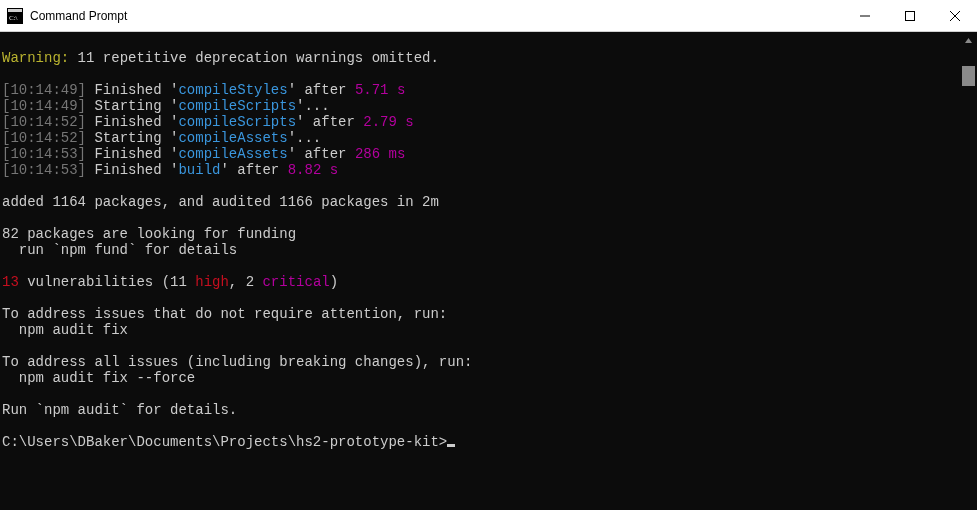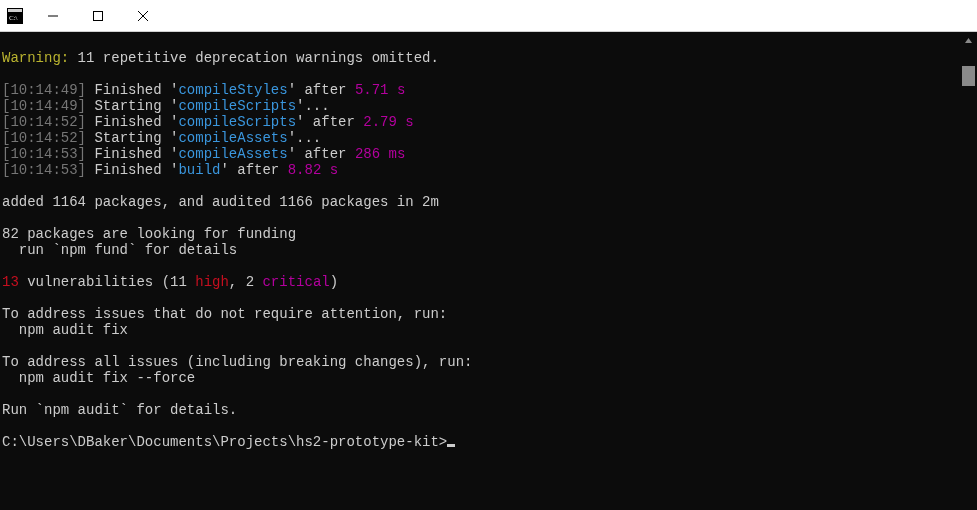--- a/index.html
+++ b/index.html
@@ -105,20 +105,21 @@
 <body>
 
 <div class="titlebar">
   <span class="titlebar-icon">
     <svg width="16" height="16" viewBox="0 0 16 16">
       <rect x="0" y="0" width="16" height="16" fill="#000"></rect>
       <rect x="1" y="1" width="14" height="3" fill="#d0d0d0"></rect>
       <text x="2" y="12" font-size="7" fill="#e6e6e6" font-family="Consolas">C:\</text>
     </svg>
   </span>
+  <span class="titlebar-title">Command Prompt</span>
   <div class="winbtn">
     <svg width="10" height="10" viewBox="0 0 10 10">
         <line x1="0" y1="5" x2="10" y2="5" stroke="#000" stroke-width="1"></line>
       </svg>
   </div>
   <div class="winbtn">
     <svg width="10" height="10" viewBox="0 0 10 10">
         <rect x="0.5" y="0.5" width="9" height="9" fill="none" stroke="#000" stroke-width="1"></rect>
       </svg>
   </div>

